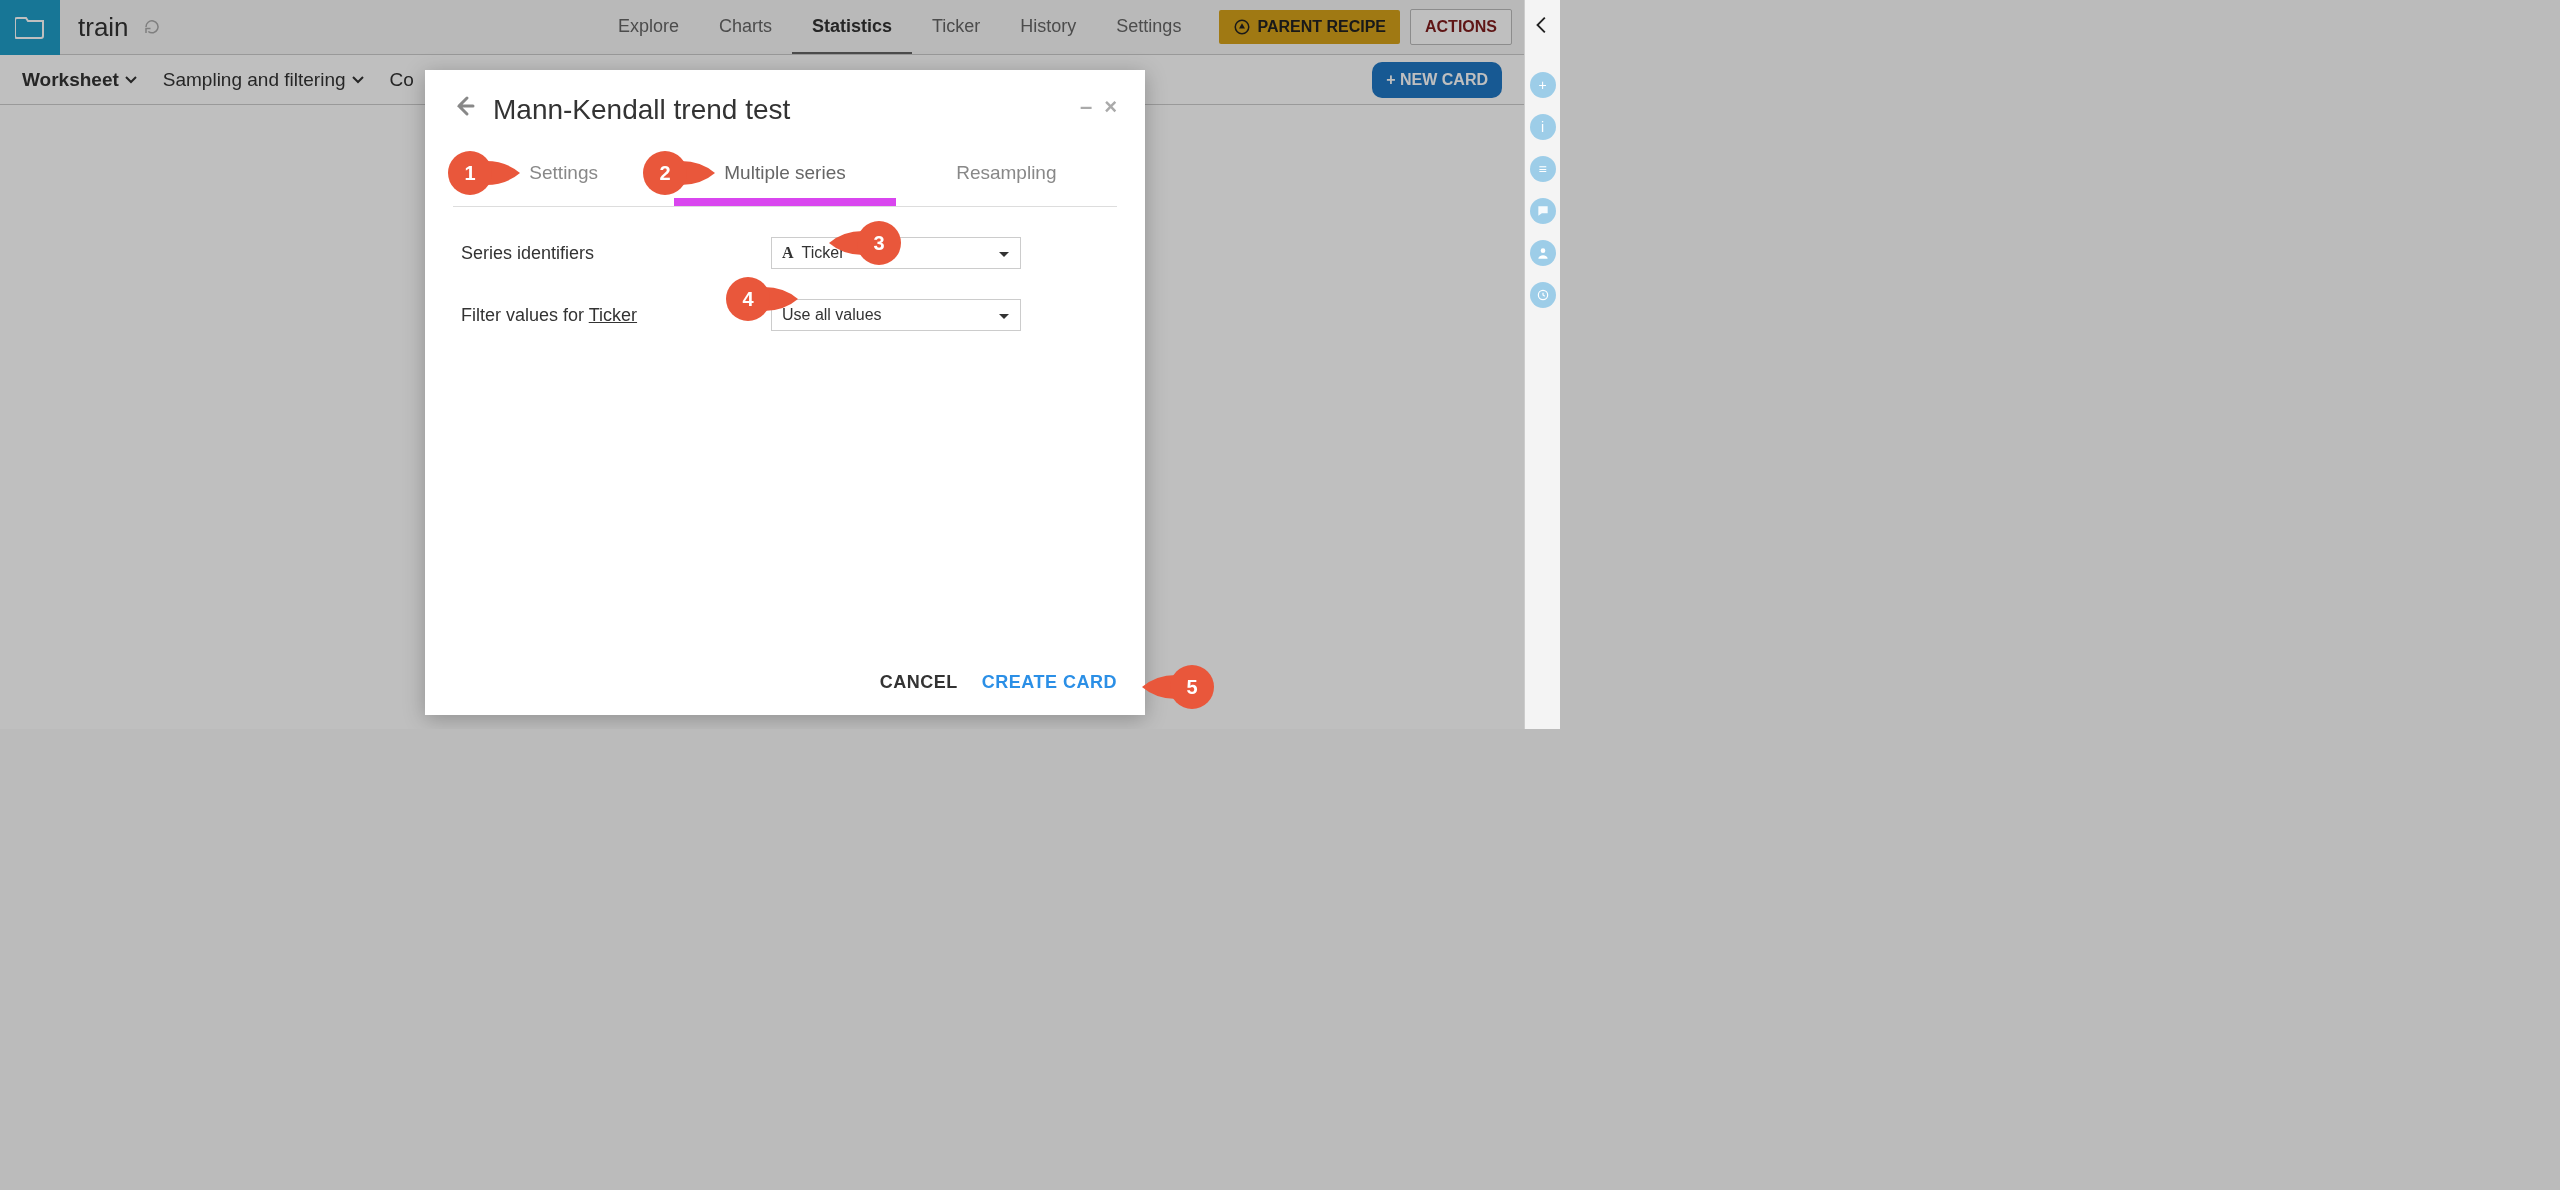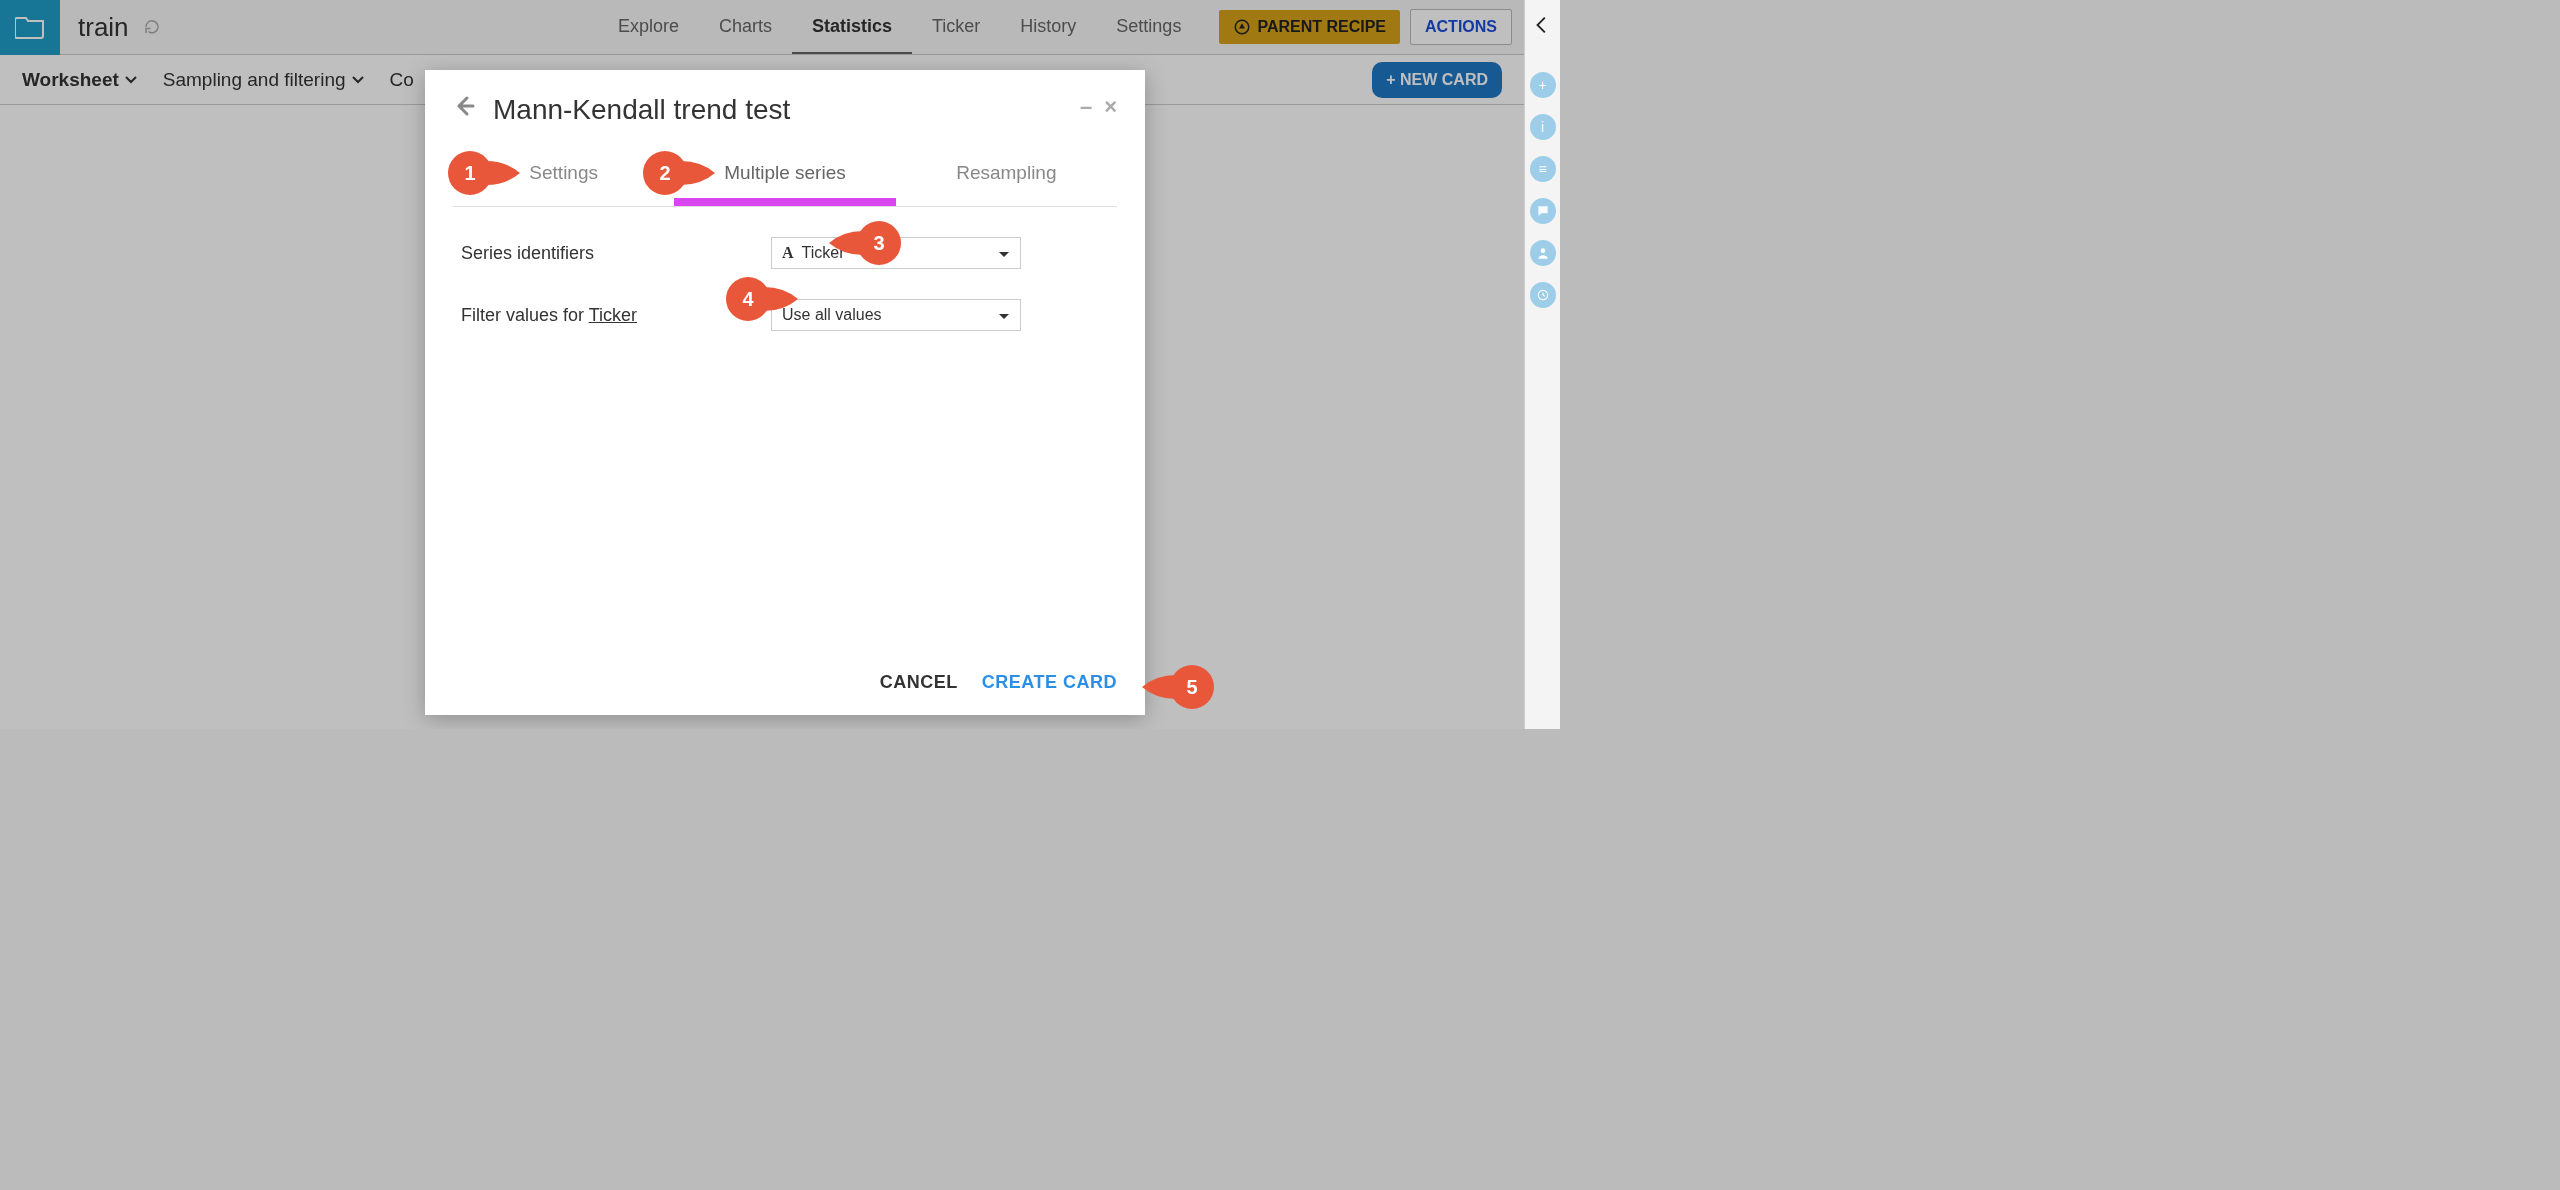--- a/index.html
+++ b/index.html
@@ -38,21 +38,21 @@
     border-bottom:2px solid transparent; cursor:pointer;
   }
   .top-nav a.active { color:#333; font-weight:700; border-bottom-color:#666;}
   .btn-parent {
     background:#d6a21a; color:#222; font-weight:800; font-size:16px;
     padding:8px 14px; border:none; border-radius:2px;
     display:flex; margin-left:18px; cursor:pointer;
   }
   .btn-parent svg { margin-right:6px; }
   .btn-actions {
-    background:#fff; color:#1d4ed8; font-weight:800; font-size:16px;
+    background:#fff; color:#7f1d1d; font-weight:800; font-size:16px;
     padding:8px 14px; border:1px solid #bbb; border-radius:2px;
     margin-left:10px; cursor:pointer;
   }
   
   .sub-header {
     display:flex; align-items:center; height:50px;
     background:#fff; border-bottom:1px solid #ccc;
     padding:0 22px;
   }
   .sub-item {

